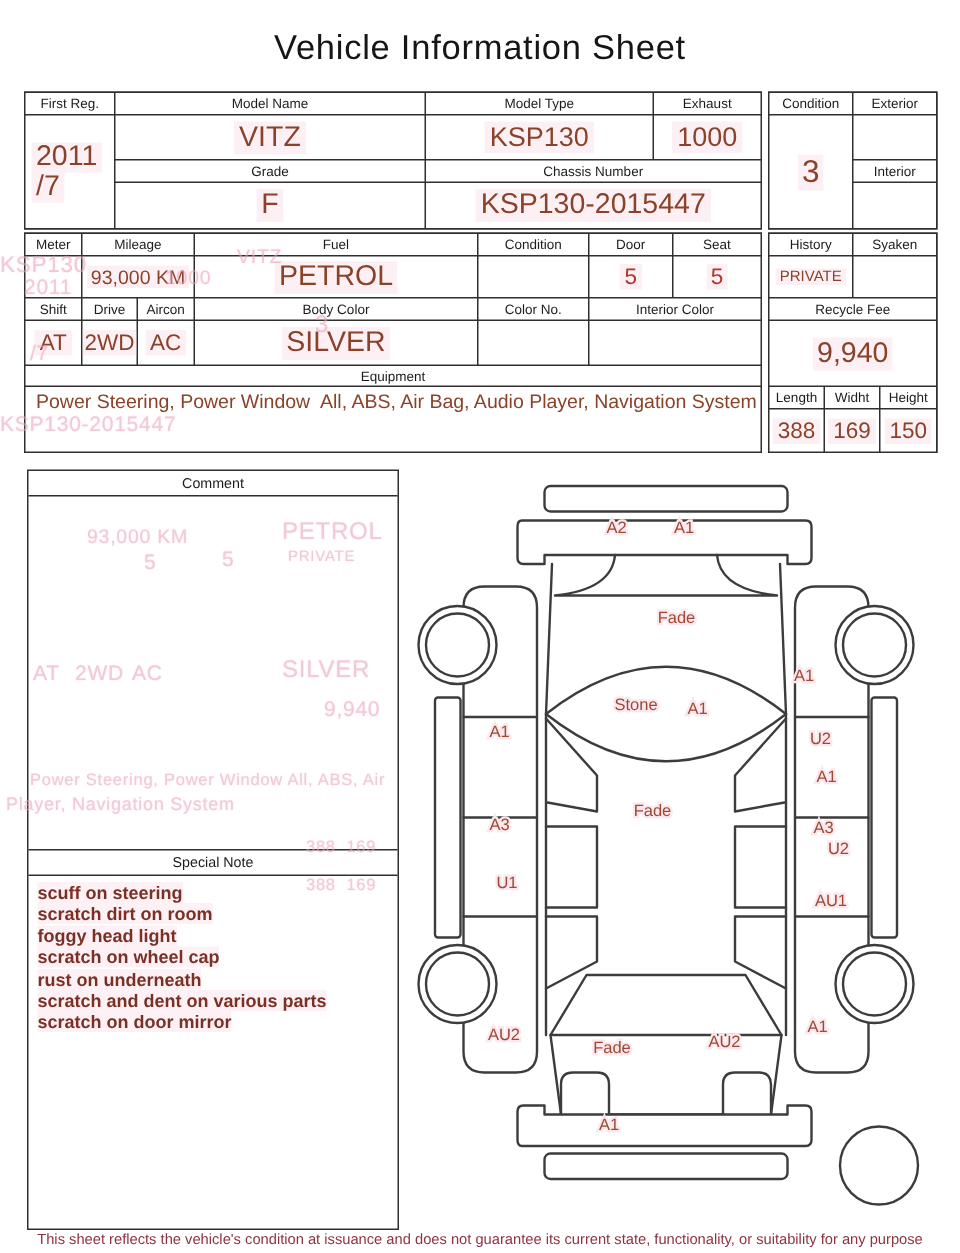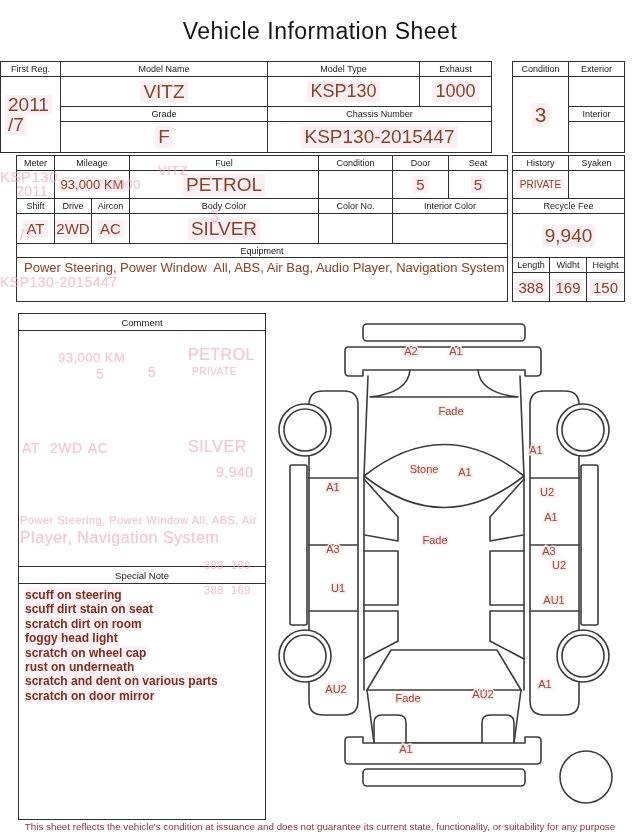--- a/index.html
+++ b/index.html
@@ -8,21 +8,21 @@
   .title{position:absolute;left:0;top:18px;width:100%;text-align:center;
          font-size:23px;letter-spacing:.5px;color:#161616;}
   
   .grid{position:absolute;display:grid;gap:1px;background:#2f2f2f;border:1px solid #2f2f2f;}
   .c{background:#fff;display:flex;align-items:center;justify-content:center;overflow:hidden;}
   .hdr{font-size:9px;color:#1c1c1c;white-space:nowrap;}
   .v{color:#8a4228;}
   .vr{color:#b23327;}
   .hl{background:rgba(250,206,221,.30);padding:0 3px;white-space:nowrap;} .s19{font-size:19px;} .s18{font-size:18px;}
   .s15{font-size:15px;} .s13{font-size:13px;} .s10{font-size:10px;} .s21{font-size:21px;}
-  #t1{left:0;top:61px;width:490px;height:90px;
+  #t1{left:16px;top:61px;width:490px;height:90px;
       grid-template-columns:59px 206px 151px 1fr;grid-template-rows:14px 29px 14px 1fr;}
   #firstreg-val{grid-row:2/5;flex-direction:column;align-items:flex-start;justify-content:center;
       padding-left:4px;line-height:20px;}
   #r1{left:512px;top:61px;width:111px;height:90px;
       grid-template-columns:55px 1fr;grid-template-rows:14px 29px 14px 1fr;}
   #cond-val{grid-row:2/5;}
   #t2{left:16px;top:155px;width:490px;height:145px;
       grid-template-columns:37px 36px 37px 188px 73px 55px 1fr;
       grid-template-rows:14px 27px 14px 29px 13px 1fr;}
   .sp2{grid-column:span 2;}
@@ -178,21 +178,20 @@
         </div>
     </div>
   </div>
 
   <div id="comment-box">
     <div id="comment-hdr" class="box-hdr">Comment</div>
     <div id="comment-body"></div>
     <div id="sn-hdr" class="box-hdr">Special Note</div>
     <div id="sn-list">
         <div><span class="hl2">scuff on steering</span></div>
-        <div><span class="hl2">scuff dirt stain on seat</span></div>
         <div><span class="hl2">scratch dirt on room</span></div>
         <div><span class="hl2">foggy head light</span></div>
         <div><span class="hl2">scratch on wheel cap</span></div>
         <div><span class="hl2">rust on underneath</span></div>
         <div><span class="hl2">scratch and dent on various parts</span></div>
         <div><span class="hl2">scratch on door mirror</span></div>
       </div>
   </div>
 
   <svg id="diagram" width="362" height="492" viewBox="0 0 362 492">
@@ -272,16 +271,16 @@
     <div class="ghost" style="left: 96px; top: 366px; font-size: 14px;">5</div>
     <div class="ghost" style="left: 148px; top: 364px; font-size: 14px;">5</div>
     <div class="ghost" style="left: 188px; top: 346px; font-size: 16px;">PETROL</div>
     <div class="ghost" style="left: 192px; top: 366px; font-size: 10px;">PRIVATE</div>
     <div class="ghost" style="left: 22px; top: 440px; font-size: 14px;">AT</div>
     <div class="ghost" style="left: 50px; top: 440px; font-size: 14px;">2WD</div>
     <div class="ghost" style="left: 88px; top: 440px; font-size: 14px;">AC</div>
     <div class="ghost" style="left: 188px; top: 438px; font-size: 16px;">SILVER</div>
     <div class="ghost" style="left: 216px; top: 464px; font-size: 14px;">9,940</div>
     <div class="ghost" style="left: 20px; top: 514px; font-size: 11px;">Power Steering, Power Window All, ABS, Air</div>
-    <div class="ghost" style="left: 20px; top: 529px; font-size: 16px;">Player, Navigation System</div>
+    <div class="ghost" style="left: 4px; top: 529px; font-size: 12px;">Player, Navigation System</div>
     <div class="ghost" style="left: 204px; top: 559px; font-size: 11px;">388  169</div>
     <div class="ghost" style="left: 204px; top: 584px; font-size: 11px;">388  169</div>
   </div>
 
 </body></html>

